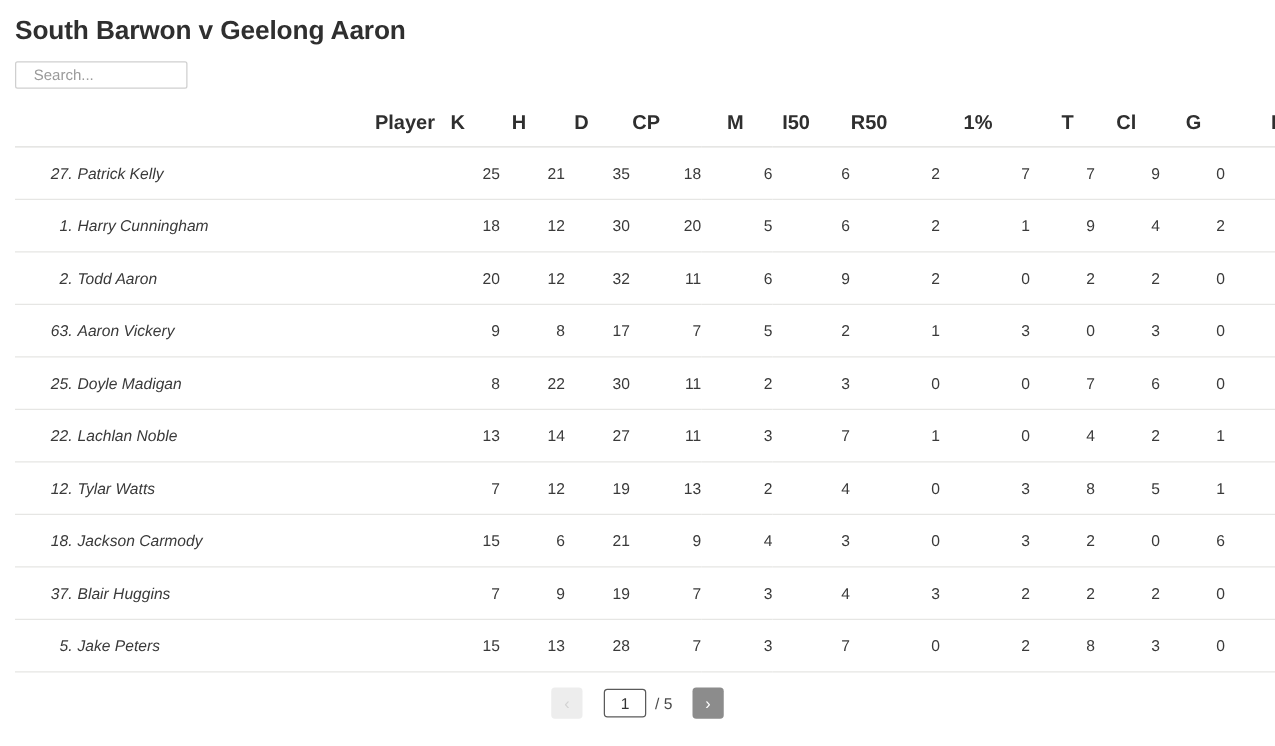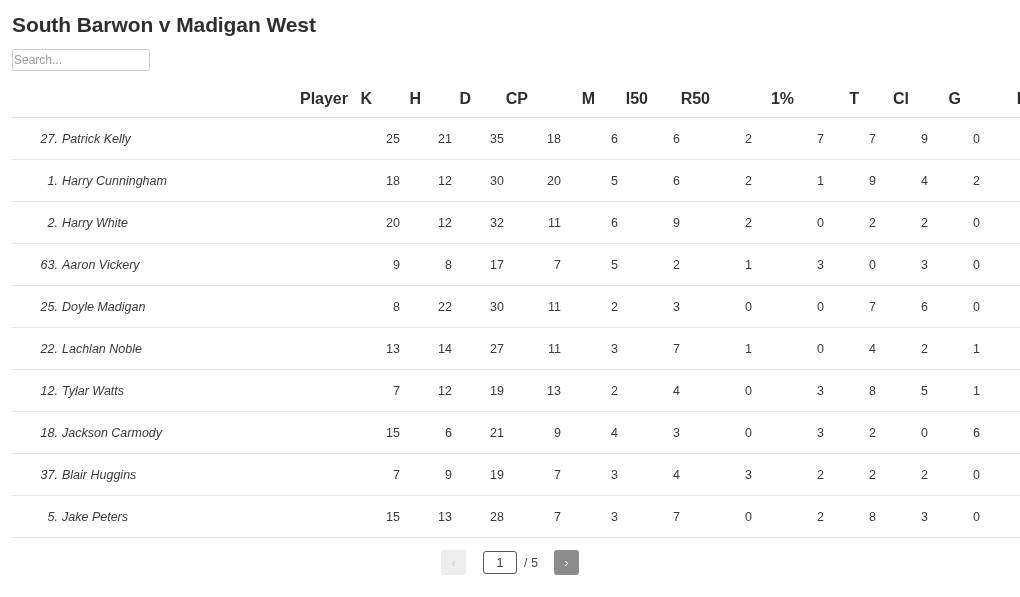--- a/index.html
+++ b/index.html
@@ -31,21 +31,21 @@
   }
   .search-wrap {
     padding: 11px 0 0 12px;
   }
   .search-input {
     width: 138px;
     height: 22px;
     box-sizing: border-box;
     border: 1px solid #cfcfcf;
     border-radius: 2px;
-    padding: 1px 1px;
+    padding: 1px 14px;
     font-family: "Liberation Sans", sans-serif;
     font-size: 12px;
     color: #333333;
     background: #ffffff;
     outline: none;
   }
   .search-input::placeholder {
     color: #9a9a9a;
     font-size: 12px;
   }
@@ -172,21 +172,21 @@
     font-size: 12.5px;
     color: #4a4a4a;
     margin-left: 7px;
   }
 </style>
 </head>
 <body>
 
 <div class="page">
 
-  <h1 class="page-title">South Barwon v Madigan West</h1>
+  <h1 class="page-title">South Barwon v Geelong Aaron</h1>
 
   <div class="search-wrap">
     <input class="search-input" type="text" placeholder="Search..." style="">
   </div>
 
   <div class="table-wrap">
     <table class="stats">
       <colgroup>
         <col class="col-player">
           <col class="col-num">
@@ -257,21 +257,21 @@
             <td class="num">1</td>
             <td class="num">9</td>
             <td class="num">4</td>
             <td class="num">2</td>
             <td class="num">143</td>
           </tr>
           <tr>
             <td class="player">
               <span class="player-cell">
                 <span class="jumper">2.</span>
-                <span class="pname">Harry White</span>
+                <span class="pname">Todd Aaron</span>
               </span>
             </td>
             <td class="num">20</td>
             <td class="num">12</td>
             <td class="num">32</td>
             <td class="num">11</td>
             <td class="num">6</td>
             <td class="num">9</td>
             <td class="num">2</td>
             <td class="num">0</td>

